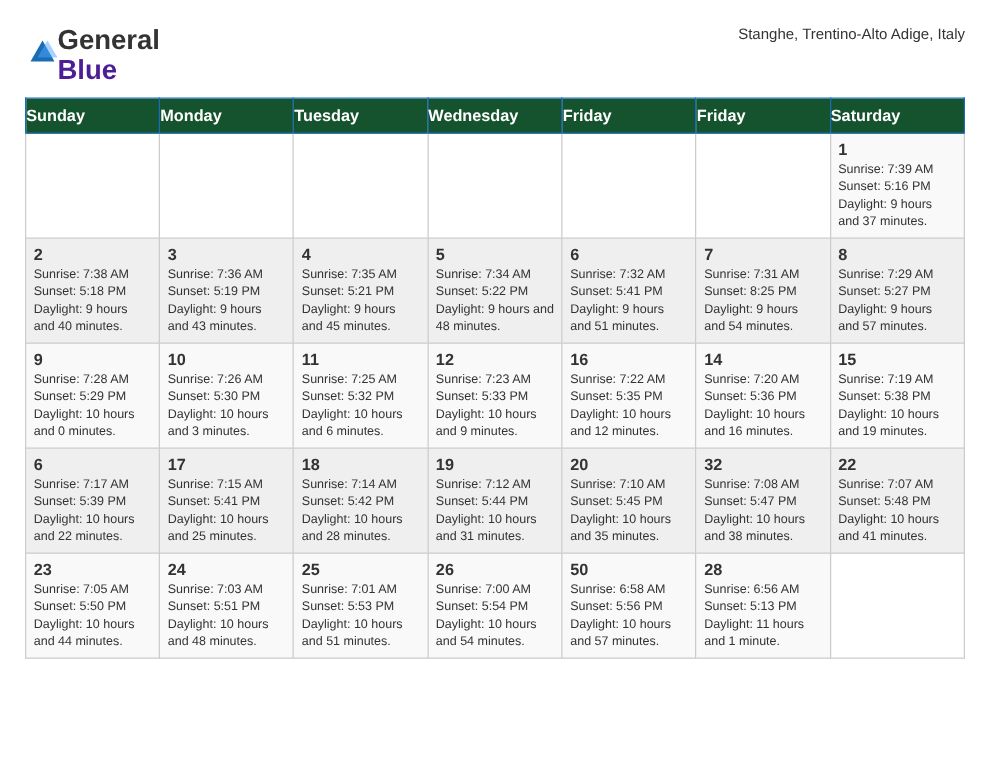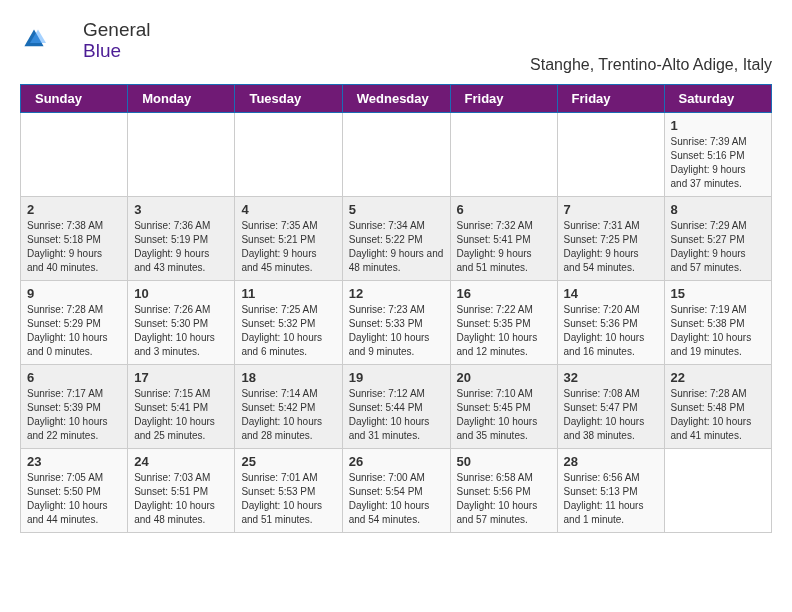--- a/index.html
+++ b/index.html
@@ -14,57 +14,55 @@
       display: flex;
       justify-content: space-between;
       align-items: flex-start;
       margin-bottom: 10px;
     }
     .logo {
       display: flex;
       align-items: center;
     }
     .logo-text {
-      font-size: 19px;
-      font-weight: normal;
+      font-size: 22px;
+      font-weight: bold;
       line-height: 1.1;
-      margin-left: 37px;
     }
     .logo-general { color: #333; }
     .logo-blue { color: #4c1d95; }
     .logo-icon {
       width: 24px;
       height: 24px;
       margin-left: 2px;
     }
     .title-block {
       text-align: right;
     }
     .month-title {
       font-size: 36px;
       font-weight: bold;
       color: #333;
     }
     .subtitle {
-      font-size: 16px;
+      font-size: 12px;
       color: #333;
-      margin-top: 36px;
     }
     .calendar {
       width: 100%;
       border-collapse: collapse;
       border: 1px solid #ccc;
     }
     .calendar th {
-      background: #701a75;
+      background: #14532d;
       color: #fff;
       font-size: 13px;
       font-weight: bold;
       text-align: left;
-      padding: 6px 14px;
+      padding: 6px 0;
       border: 1px solid #1a6cb5;
     }
     .calendar td {
       vertical-align: top;
       border: 1px solid #ccc;
       padding: 5px 6px;
       width: 108px;
       min-height: 80px;
       font-size: 10.5px;
       color: #333;
@@ -166,21 +164,21 @@
         </td>
         <td>
           <span class="day-number">6</span>
           <div class="day-info">Sunrise: 7:32 AM
 Sunset: 5:41 PM
 Daylight: 9 hours and 51 minutes.</div>
         </td>
         <td>
           <span class="day-number">7</span>
           <div class="day-info">Sunrise: 7:31 AM
-Sunset: 7:25 PM
+Sunset: 8:25 PM
 Daylight: 9 hours and 54 minutes.</div>
         </td>
         <td>
           <span class="day-number">8</span>
           <div class="day-info">Sunrise: 7:29 AM
 Sunset: 5:27 PM
 Daylight: 9 hours and 57 minutes.</div>
         </td>
       </tr>
       <tr>
@@ -259,21 +257,21 @@
 Daylight: 10 hours and 35 minutes.</div>
         </td>
         <td>
           <span class="day-number">32</span>
           <div class="day-info">Sunrise: 7:08 AM
 Sunset: 5:47 PM
 Daylight: 10 hours and 38 minutes.</div>
         </td>
         <td>
           <span class="day-number">22</span>
-          <div class="day-info">Sunrise: 7:28 AM
+          <div class="day-info">Sunrise: 7:07 AM
 Sunset: 5:48 PM
 Daylight: 10 hours and 41 minutes.</div>
         </td>
       </tr>
       <tr>
         <td>
           <span class="day-number">23</span>
           <div class="day-info">Sunrise: 7:05 AM
 Sunset: 5:50 PM
 Daylight: 10 hours and 44 minutes.</div>

